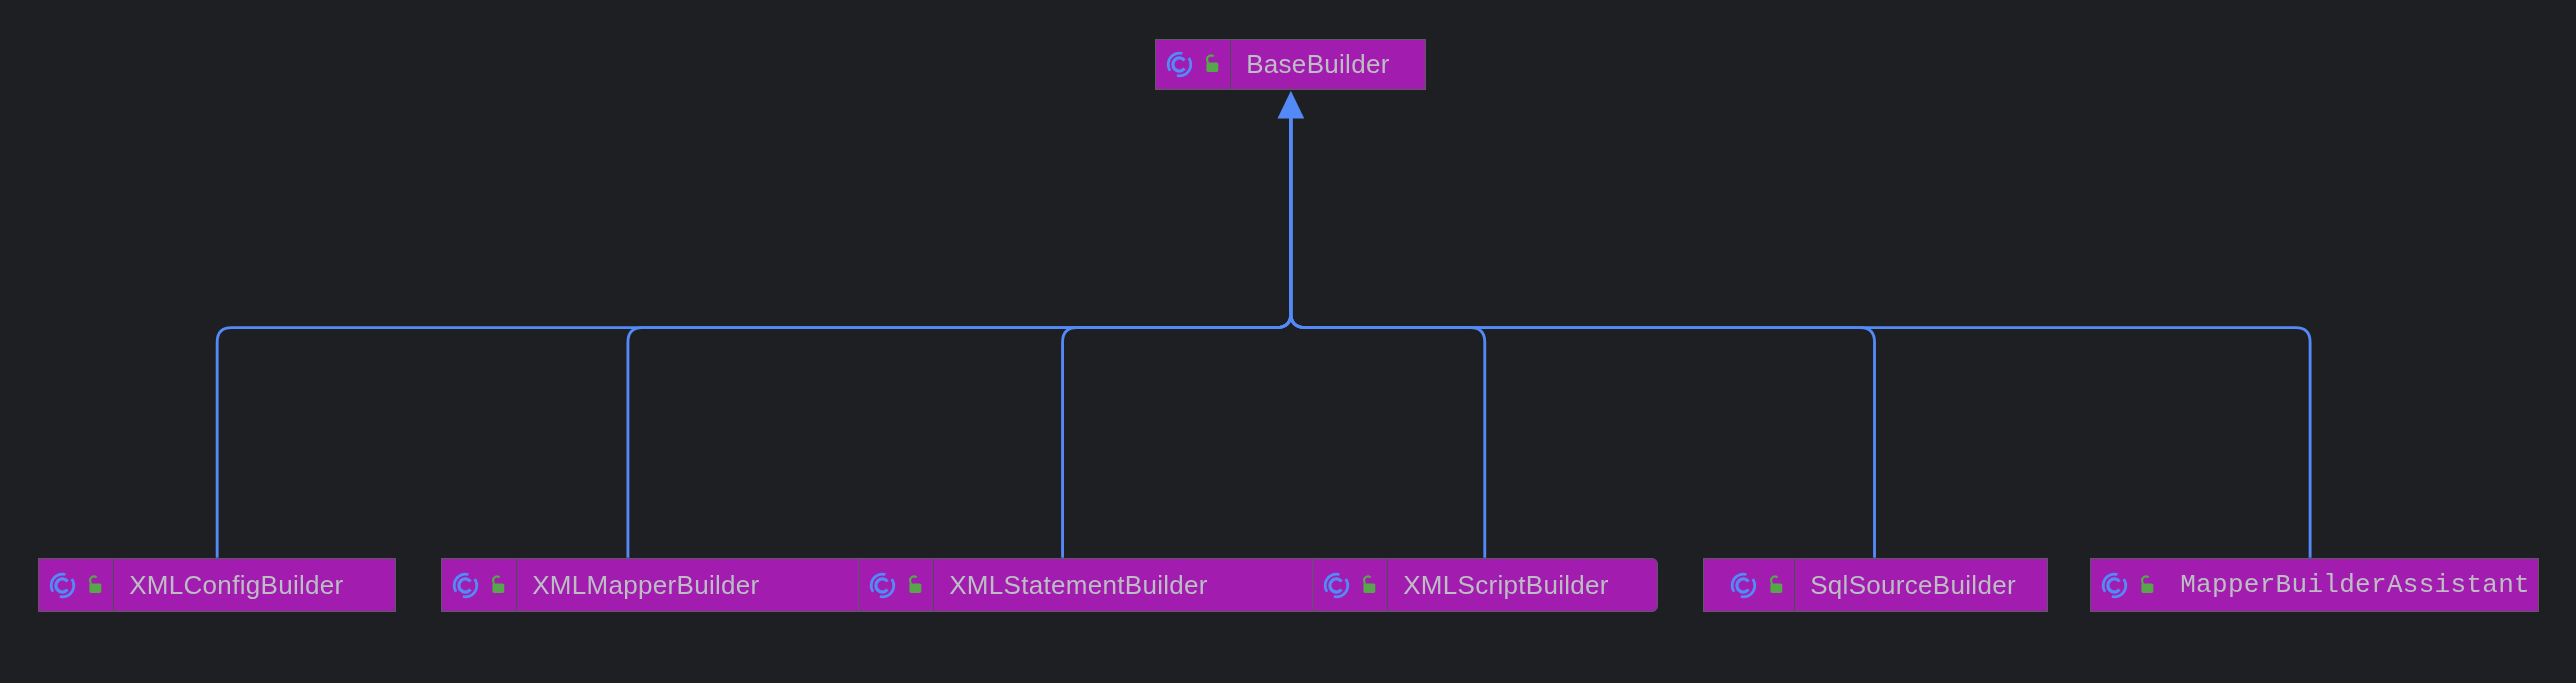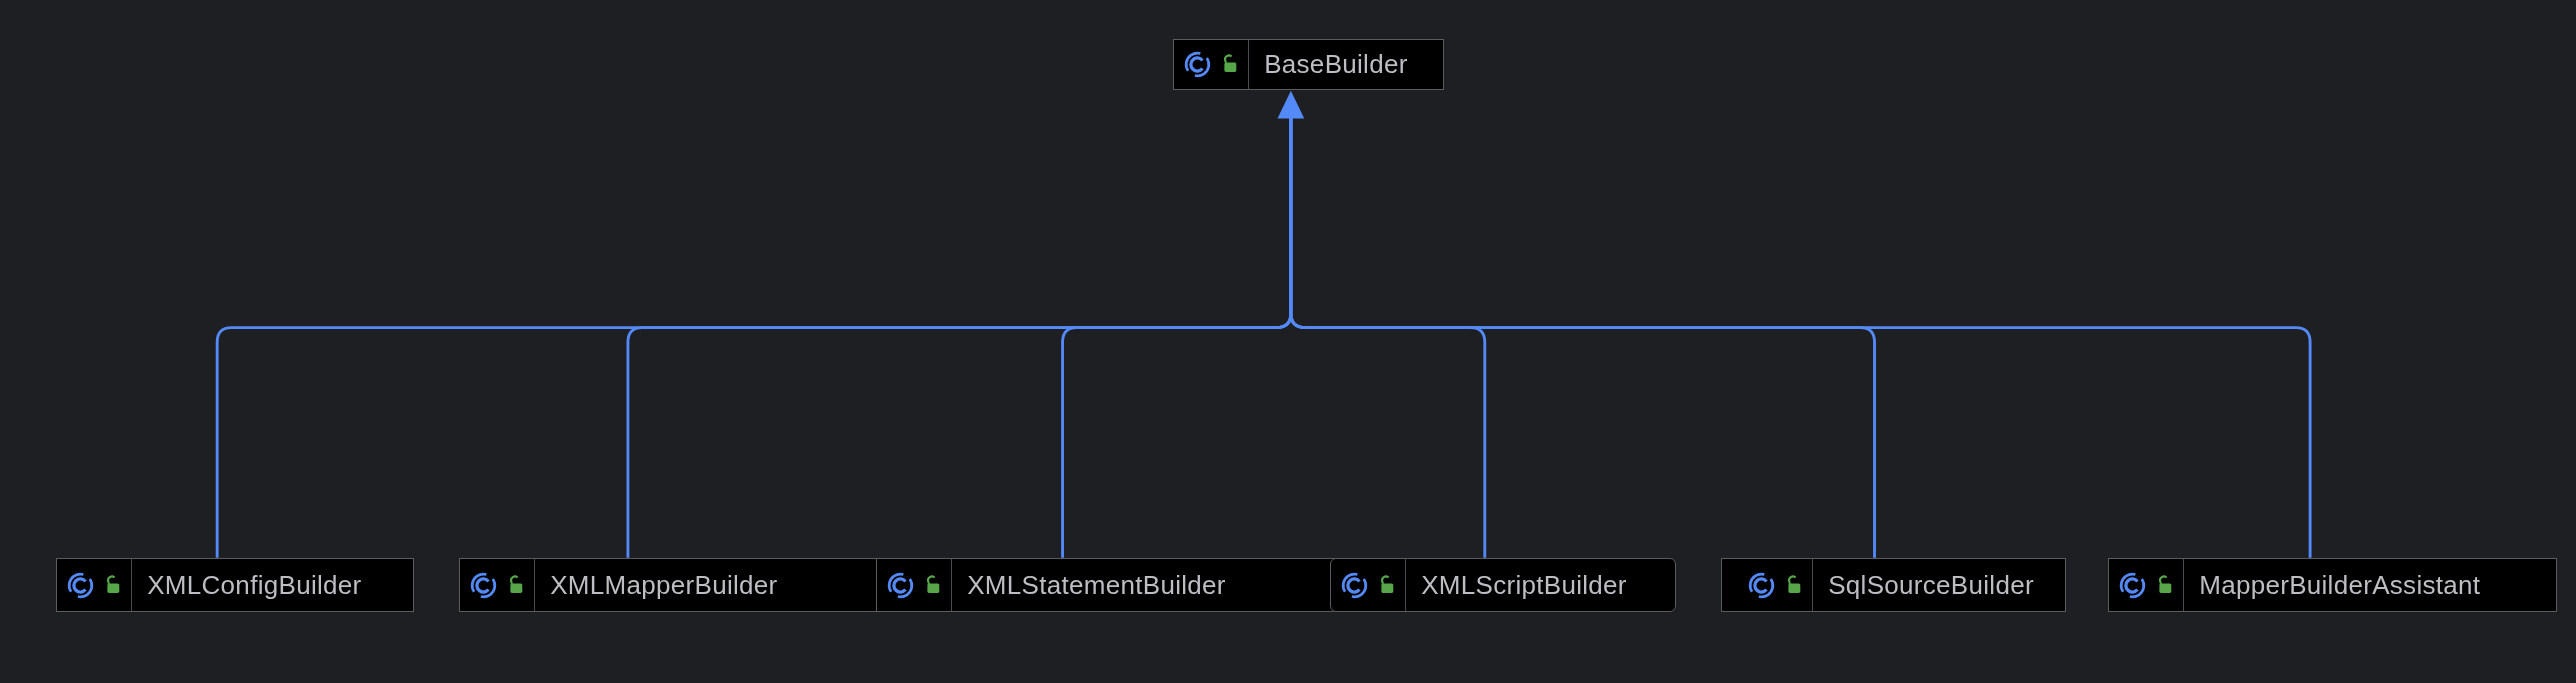--- a/index.html
+++ b/index.html
@@ -15,29 +15,28 @@
   }
   .edge{
     fill:none;
     stroke:#548af7;
     stroke-width:3;
   }
   .node{
     position:absolute;
     box-sizing:border-box;
     height:54px;
-    background:#000000;
+    background:#a21caf;
     border:1px solid #5a5d5f;
     display:flex;
     align-items:center;
     color:#bcbec4;
     font-size:26px;
     white-space:nowrap;
     cursor:default;
-    margin-left:18px;
   }
   .icon-area{
     display:flex;
     align-items:center;
     padding:0 7.6px 0 8.6px;
     gap:5.7px;
     align-self:stretch;
   }
   .vsep{
     width:1px;
@@ -47,21 +46,21 @@
   .node-label{
     padding:0 13.4px 0 15.3px;
     letter-spacing:0.3px;
   }
   .node-base   {left:1155px;top:39px;width:271px;height:51px;}
   .node-n1     {left:38px;  top:558px;width:358px;}
   .node-n2     {left:441px; top:558px;width:444px;}
   .node-n3     {left:858px; top:558px;width:497px;}
   .node-n4     {left:1312px;top:558px;width:346px;border-radius:6px;}
   .node-n5     {left:1703px;top:558px;width:345px;padding-left:16px;}
-  .node-n6     {left:2090px;top:558px;width:449px;}
+  .node-n6     {left:2090px;top:558px;width:449px;font-family:Liberation Mono, monospace;}
   .cls-icon svg,.lock-icon svg{display:block;}
 </style>
 </head>
 <body>
 
 <svg id="edge-layer" viewBox="0 0 2696 715" xmlns="http://www.w3.org/2000/svg">
   <path class="edge" d="M1351 123 L1351 328 Q1351 343 1336 343 L242 343 Q227 343 227 358 L227 584"></path>
   <path class="edge" d="M1351 123 L1351 328 Q1351 343 1336 343 L672 343 Q657 343 657 358 L657 584"></path>
   <path class="edge" d="M1351 123 L1351 328 Q1351 343 1336 343 L1127 343 Q1112 343 1112 358 L1112 584"></path>
   <path class="edge" d="M1351 123 L1351 328 Q1351 343 1366 343 L1539 343 Q1554 343 1554 358 L1554 584"></path>

